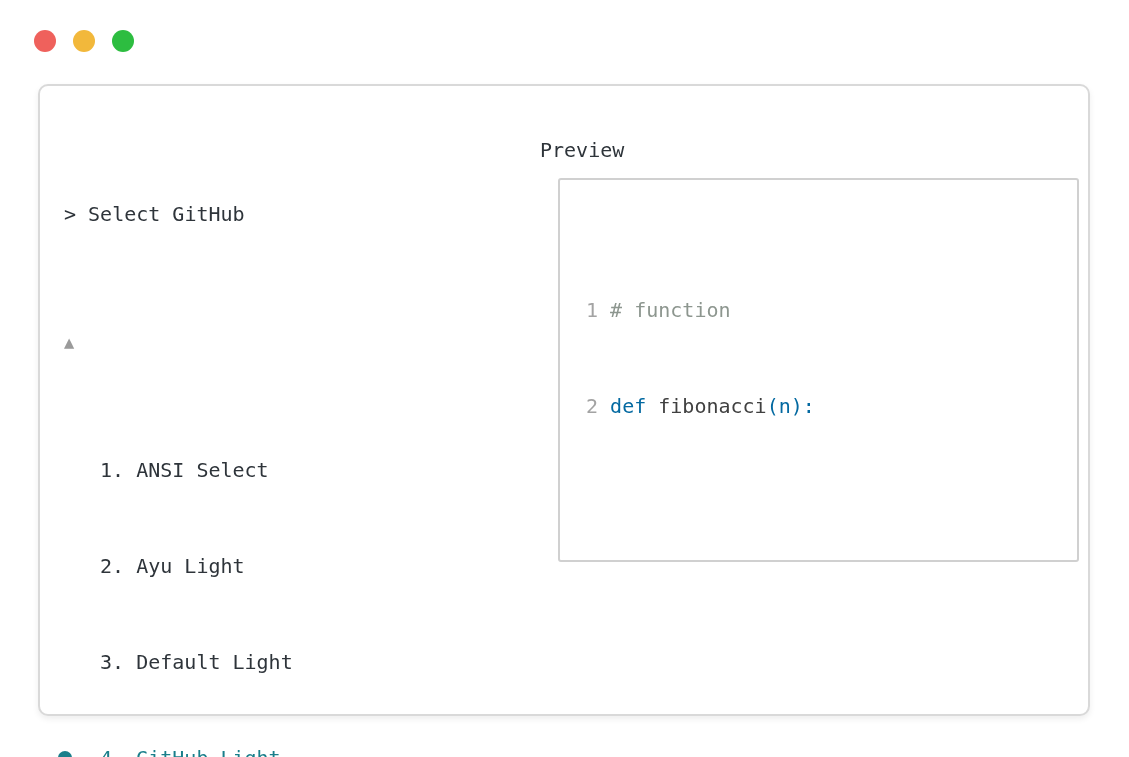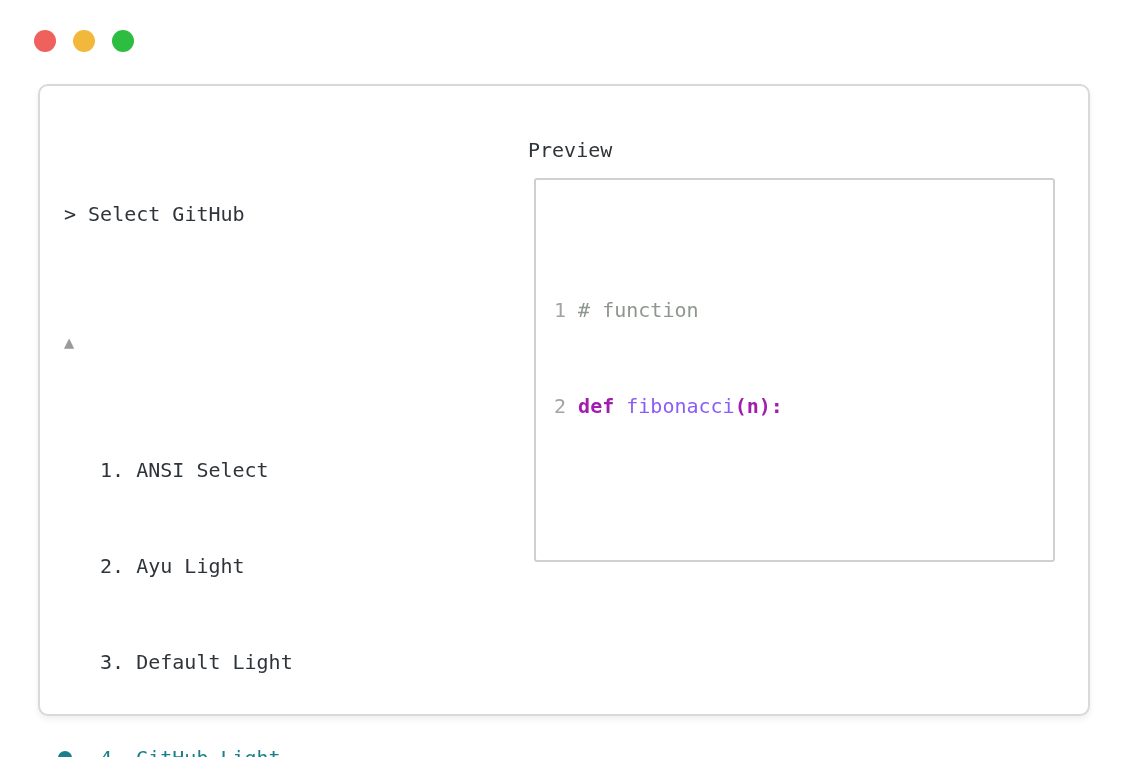--- a/index.html
+++ b/index.html
@@ -40,37 +40,37 @@
   .trow { position: relative; margin-left: 24px; height: 32px; }
   .trow .tsuffix { color: #a0a0a0; }
   .trow.selected { color: #1a7f8b; }
   .trow.selected .bullet {
     position: absolute; left: -30px; top: 9px;
     width: 14px; height: 14px; border-radius: 50%;
     background: #1a7f8b;
   }
 
   .right-col {
-    position: absolute; left: 488px; top: 48px;
+    position: absolute; left: 500px; top: 48px;
     font-size: 20px; line-height: 32px; color: #2e343a;
   }
   .preview-box {
-    margin-left: 6px; margin-top: 12px;
+    margin-left: 18px; margin-top: 12px;
     width: 521px; height: 384px;
     border: 2px solid #d0d0d0;
     border-radius: 3px;
-    padding: 50px 0 0 18px;
+    padding: 50px 0 0 26px;
     white-space: pre;
     overflow: hidden;
   }
   .cline { height: 32px; }
   .ln       { color: #a3a3a3; }
-  .seg      { color: #a21caf; font-weight: bold; }
+  .seg      { color: #0369a1; }
   .comment  { color: #8d968f; }
-  .fnred    { color: #8b5cf6; }
+  .fnred    { color: #404040; }
   .numteal  { color: #14808a; }
 </style>
 </head>
 <body>
 
 <div class="lights">
   <div class="light red"></div>
   <div class="light yellow"></div>
   <div class="light green"></div>
 </div>

